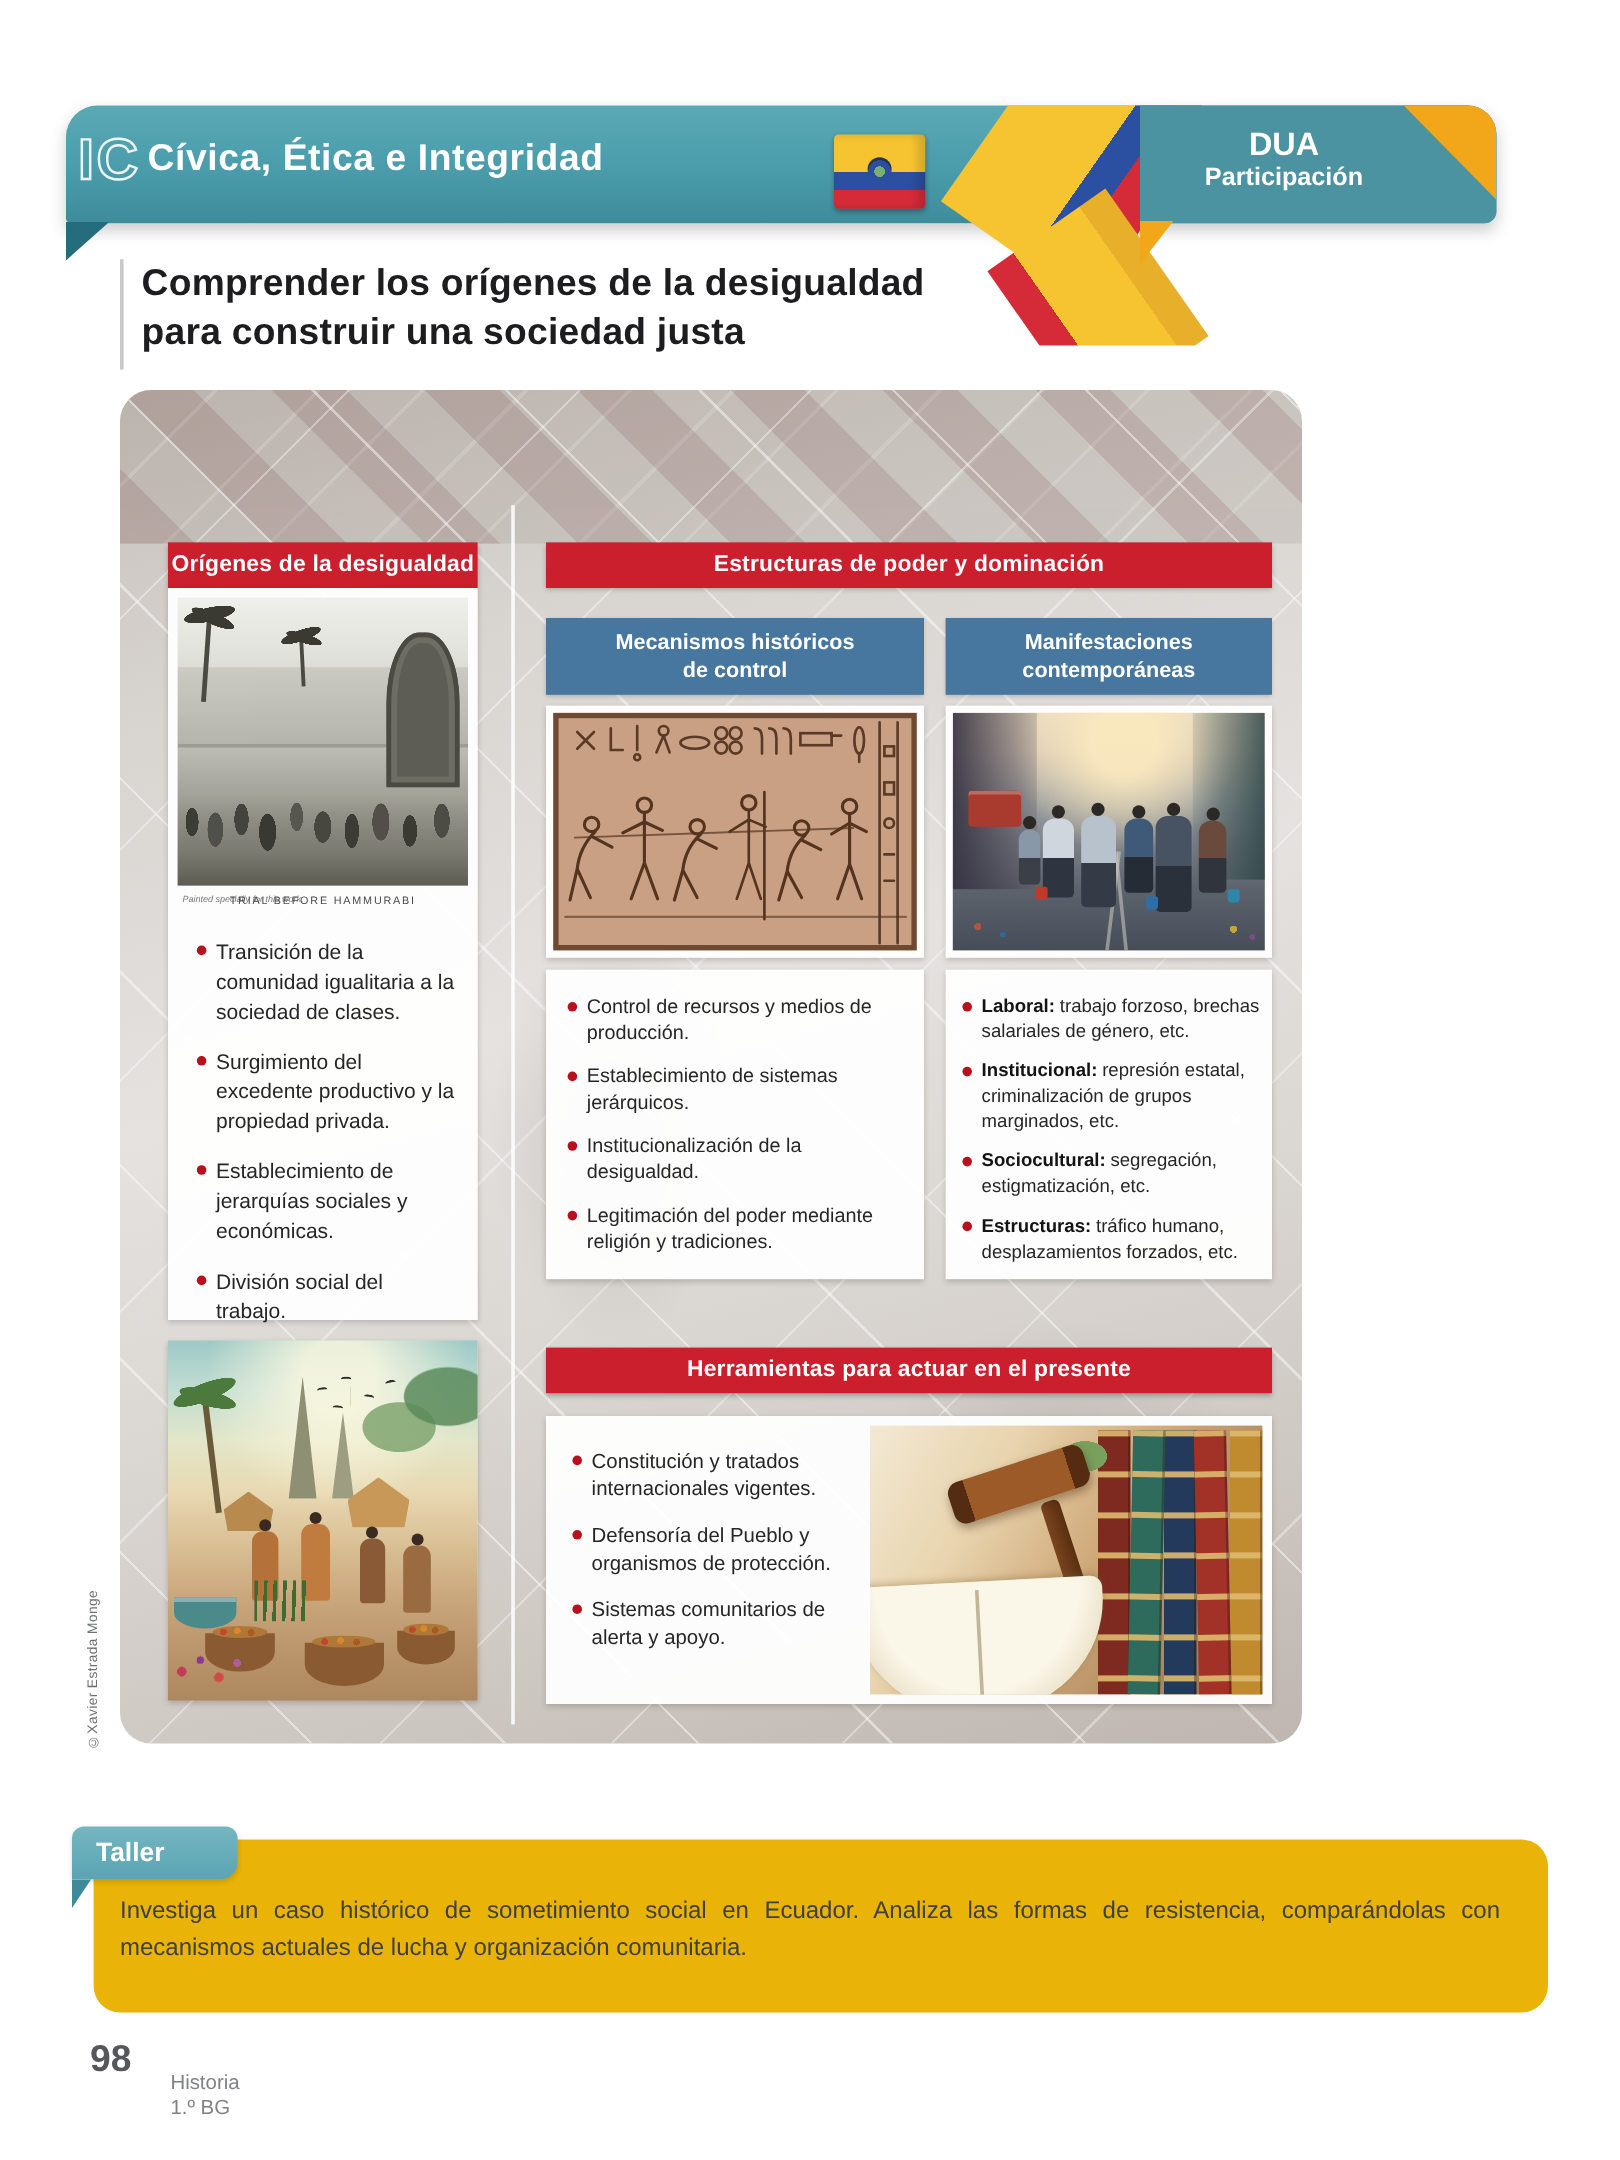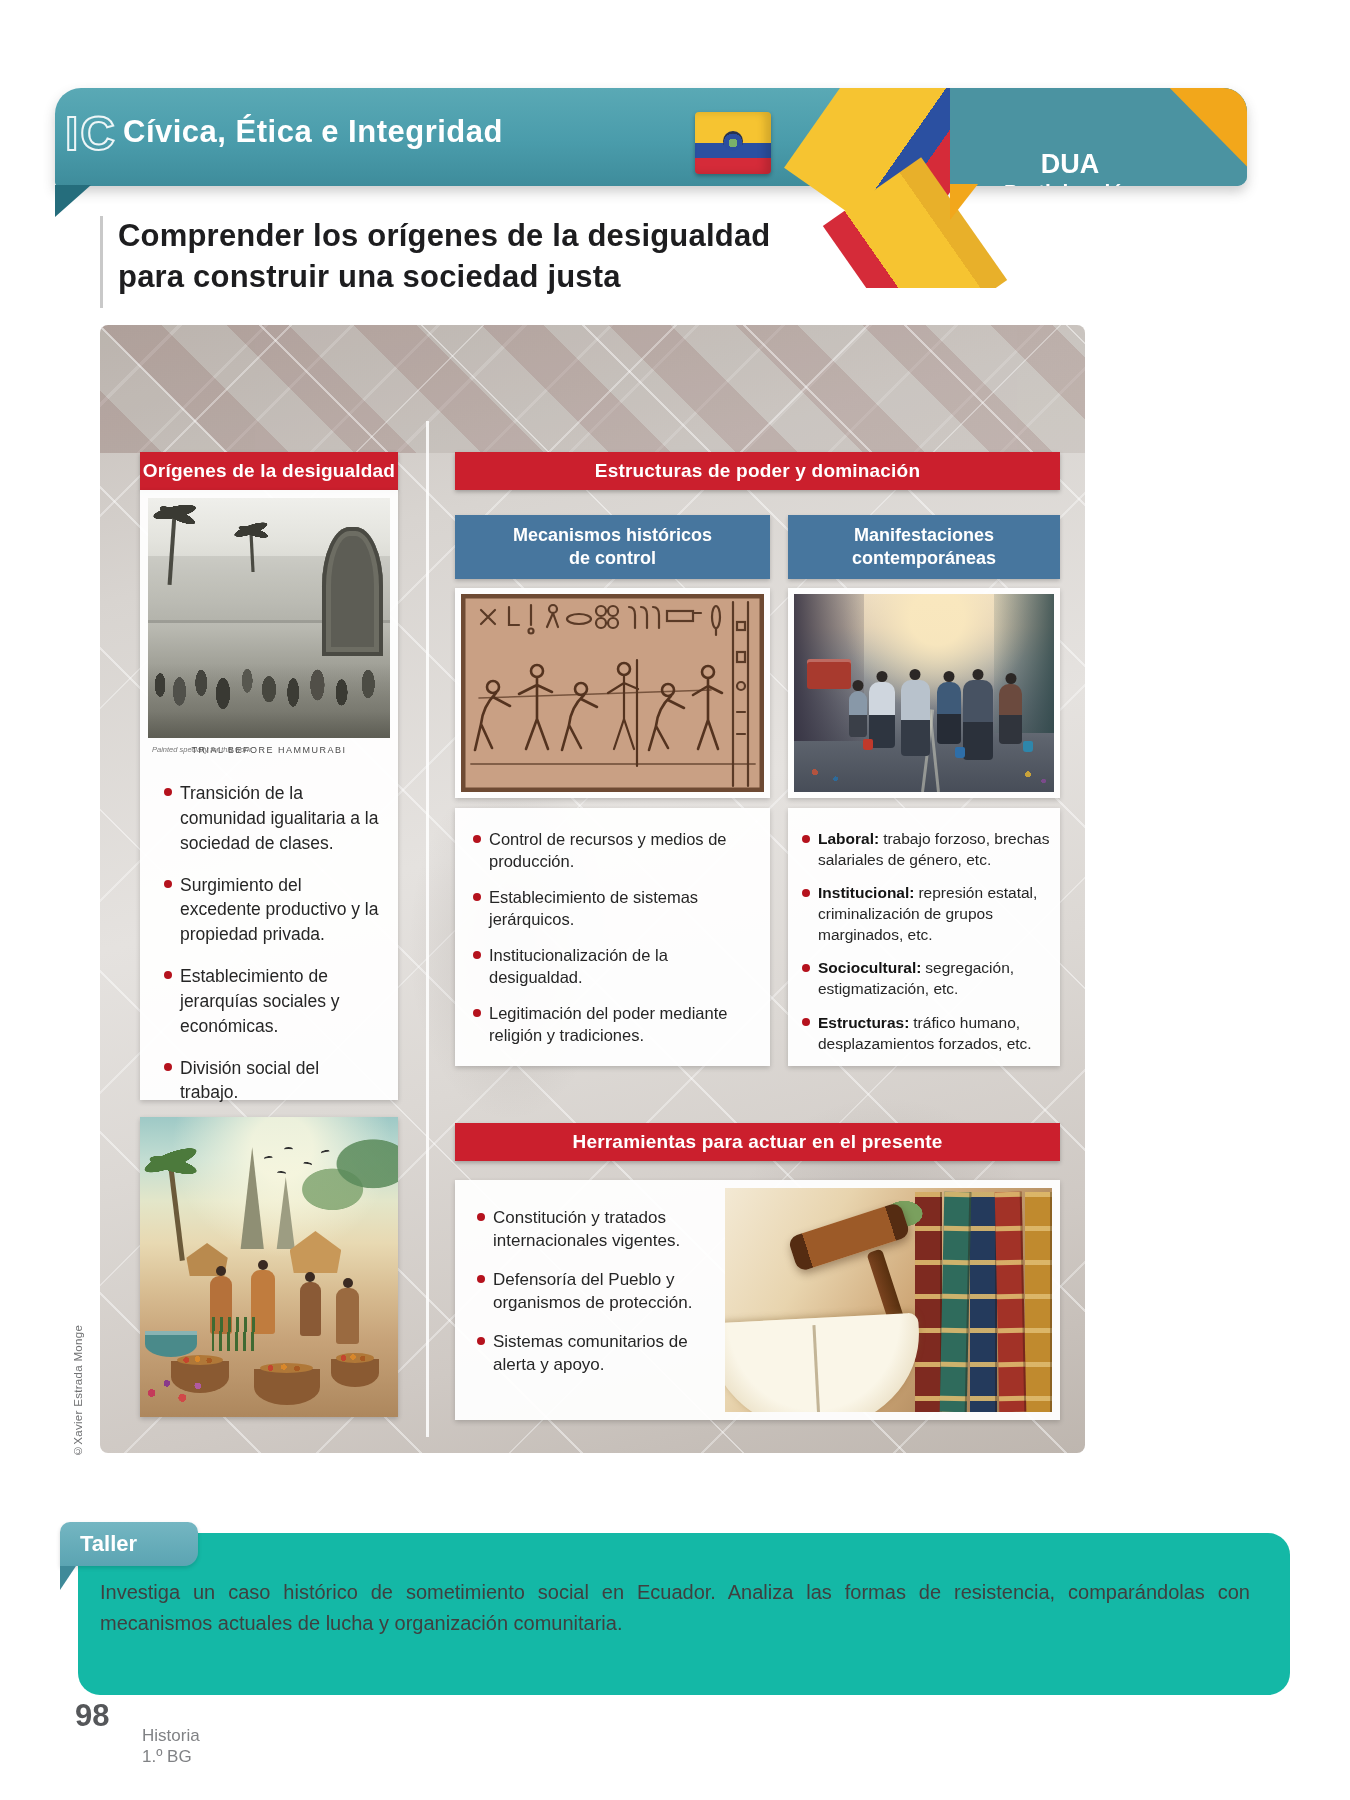--- a/index.html
+++ b/index.html
@@ -23,34 +23,34 @@
   .flag { left:640px; top:24px; width:76px; height:62px; border-radius:4px;
     background:linear-gradient(180deg,#f6c431 0 50%,#2b50a1 50% 75%,#d52b39 75% 100%);
     box-shadow:0 2px 4px rgba(0,0,0,.3), inset -6px 0 8px rgba(0,0,0,.15); }
   .flag-emblem { position:absolute; left:50%; top:46%; width:20px; height:20px; transform:translate(-50%,-50%);
     background:radial-gradient(circle at 50% 60%, #7ab06a 0 28%, #2b4ea0 29% 60%, #27324f 61% 100%); border-radius:50%; }
   .dua { left:895px; top:0; width:297px; height:98px; background:#4b93a1; overflow:hidden;
     border-radius:0 24px 10px 0; }
   .dua-corner { right:0; top:0; width:100%; height:100%; background:#f2a71b;
     clip-path:polygon(74% 0, 100% 0, 100% 80%); }
   .dua-text { position:absolute; left:0; top:17px; width:240px; text-align:center; color:#fff; }
-  .dua-t { font-size:27px; font-weight:bold;margin-top:44px; }
+  .dua-t { font-size:27px; font-weight:bold; }
   .dua-s { font-size:21px; font-weight:bold; }
   .dua-fold { left:950px; top:184px; width:28px; height:36px; background:#f2a71b;
     clip-path:polygon(0 0,100% 0,0 100%); }
   .banner-fold { left:55px; top:185px; width:36px; height:32px; background:#256d7c;
     clip-path:polygon(0 0,100% 0,0 100%); }
 
   
   .title-rule { left:100px; top:216px; width:3px; height:92px; background:#c9c9c9; }
   .lesson-title { left:118px; top:216px; width:820px; font-size:31px; font-weight:bold;
     color:#1d1d1f; line-height:1.32; letter-spacing:.2px; }
 
   
-  .panel { left:100px; top:325px; width:985px; height:1128px; border-radius:8px; overflow:hidden;
+  .panel { left:100px; top:325px; width:985px; height:1128px; border-radius:26px; overflow:hidden;
     background:linear-gradient(165deg,#c6bfba 0%,#d8d4d0 20%,#e5e2df 45%,#dcd8d4 62%,#cfc9c4 82%,#beb6af 100%); }
   .bg-top { left:0; top:0; right:0; height:128px;
     background:repeating-linear-gradient(45deg, rgba(105,62,56,.30) 0 44px, rgba(140,128,120,.22) 44px 90px),
                repeating-linear-gradient(-45deg, transparent 0 58px, rgba(255,255,255,.30) 58px 61px);
     opacity:.8; }
   .bg-lines { left:0; top:0; right:0; bottom:0;
     background:repeating-linear-gradient(45deg, transparent 0 112px, rgba(255,255,255,.45) 112px 114px),
                repeating-linear-gradient(-45deg, transparent 0 134px, rgba(255,255,255,.35) 134px 136px); }
   .bg-vline { left:326px; top:96px; bottom:16px; width:3px; background:rgba(255,255,255,.85); }
   .bg-blob1 { left:300px; top:430px; width:220px; height:380px;
@@ -221,21 +221,21 @@
     background-image:radial-gradient(circle 6px at 15% 50%, #c43a5a 65%, transparent 66%),
       radial-gradient(circle 5px at 35% 30%, #8a3a8a 65%, transparent 66%),
       radial-gradient(circle 6px at 55% 60%, #d04848 65%, transparent 66%),
       radial-gradient(circle 5px at 75% 35%, #b05aa0 65%, transparent 66%); }
   .vg-sprouts { position:absolute; left:28%; bottom:22%; width:46px; height:34px;
     background:repeating-linear-gradient(92deg, #3f6a32 0 3px, transparent 3px 8px); }
 
   
   .credit { left:72px; top:1262px; height:195px; writing-mode:vertical-rl; transform:rotate(180deg);
     font-size:11.5px; color:#6f7072; letter-spacing:.3px; }
-  .taller-box { left:78px; top:1533px; width:1212px; height:162px; background:#14b8a6; border-radius:22px; }
+  .taller-box { left:78px; top:1533px; width:1212px; height:144px; background:#eab308; border-radius:22px; }
   .taller-text { position:absolute; left:22px; right:40px; top:44px; font-size:20px; color:#3f4040;
     line-height:1.55; text-align:justify; }
   .taller-tab { left:60px; top:1522px; width:138px; height:44px; border-radius:10px 10px 14px 0;
     background:linear-gradient(180deg,#74b6c2,#5ba4b2); display:flex; align-items:center;
     color:#fff; font-size:22px; font-weight:bold; padding-left:20px; box-shadow:0 2px 4px rgba(0,0,0,.15); }
   .taller-fold { left:60px; top:1566px; width:16px; height:24px; background:#3f8a99;
     clip-path:polygon(0 0,100% 0,0 100%); }
   .pgnum { left:75px; top:1698px; font-size:31px; font-weight:bold; color:#55575a; }
   .fsub { left:142px; top:1702px; font-size:17px; color:#808285; line-height:1.25;margin-top:23px; }
 </style>

